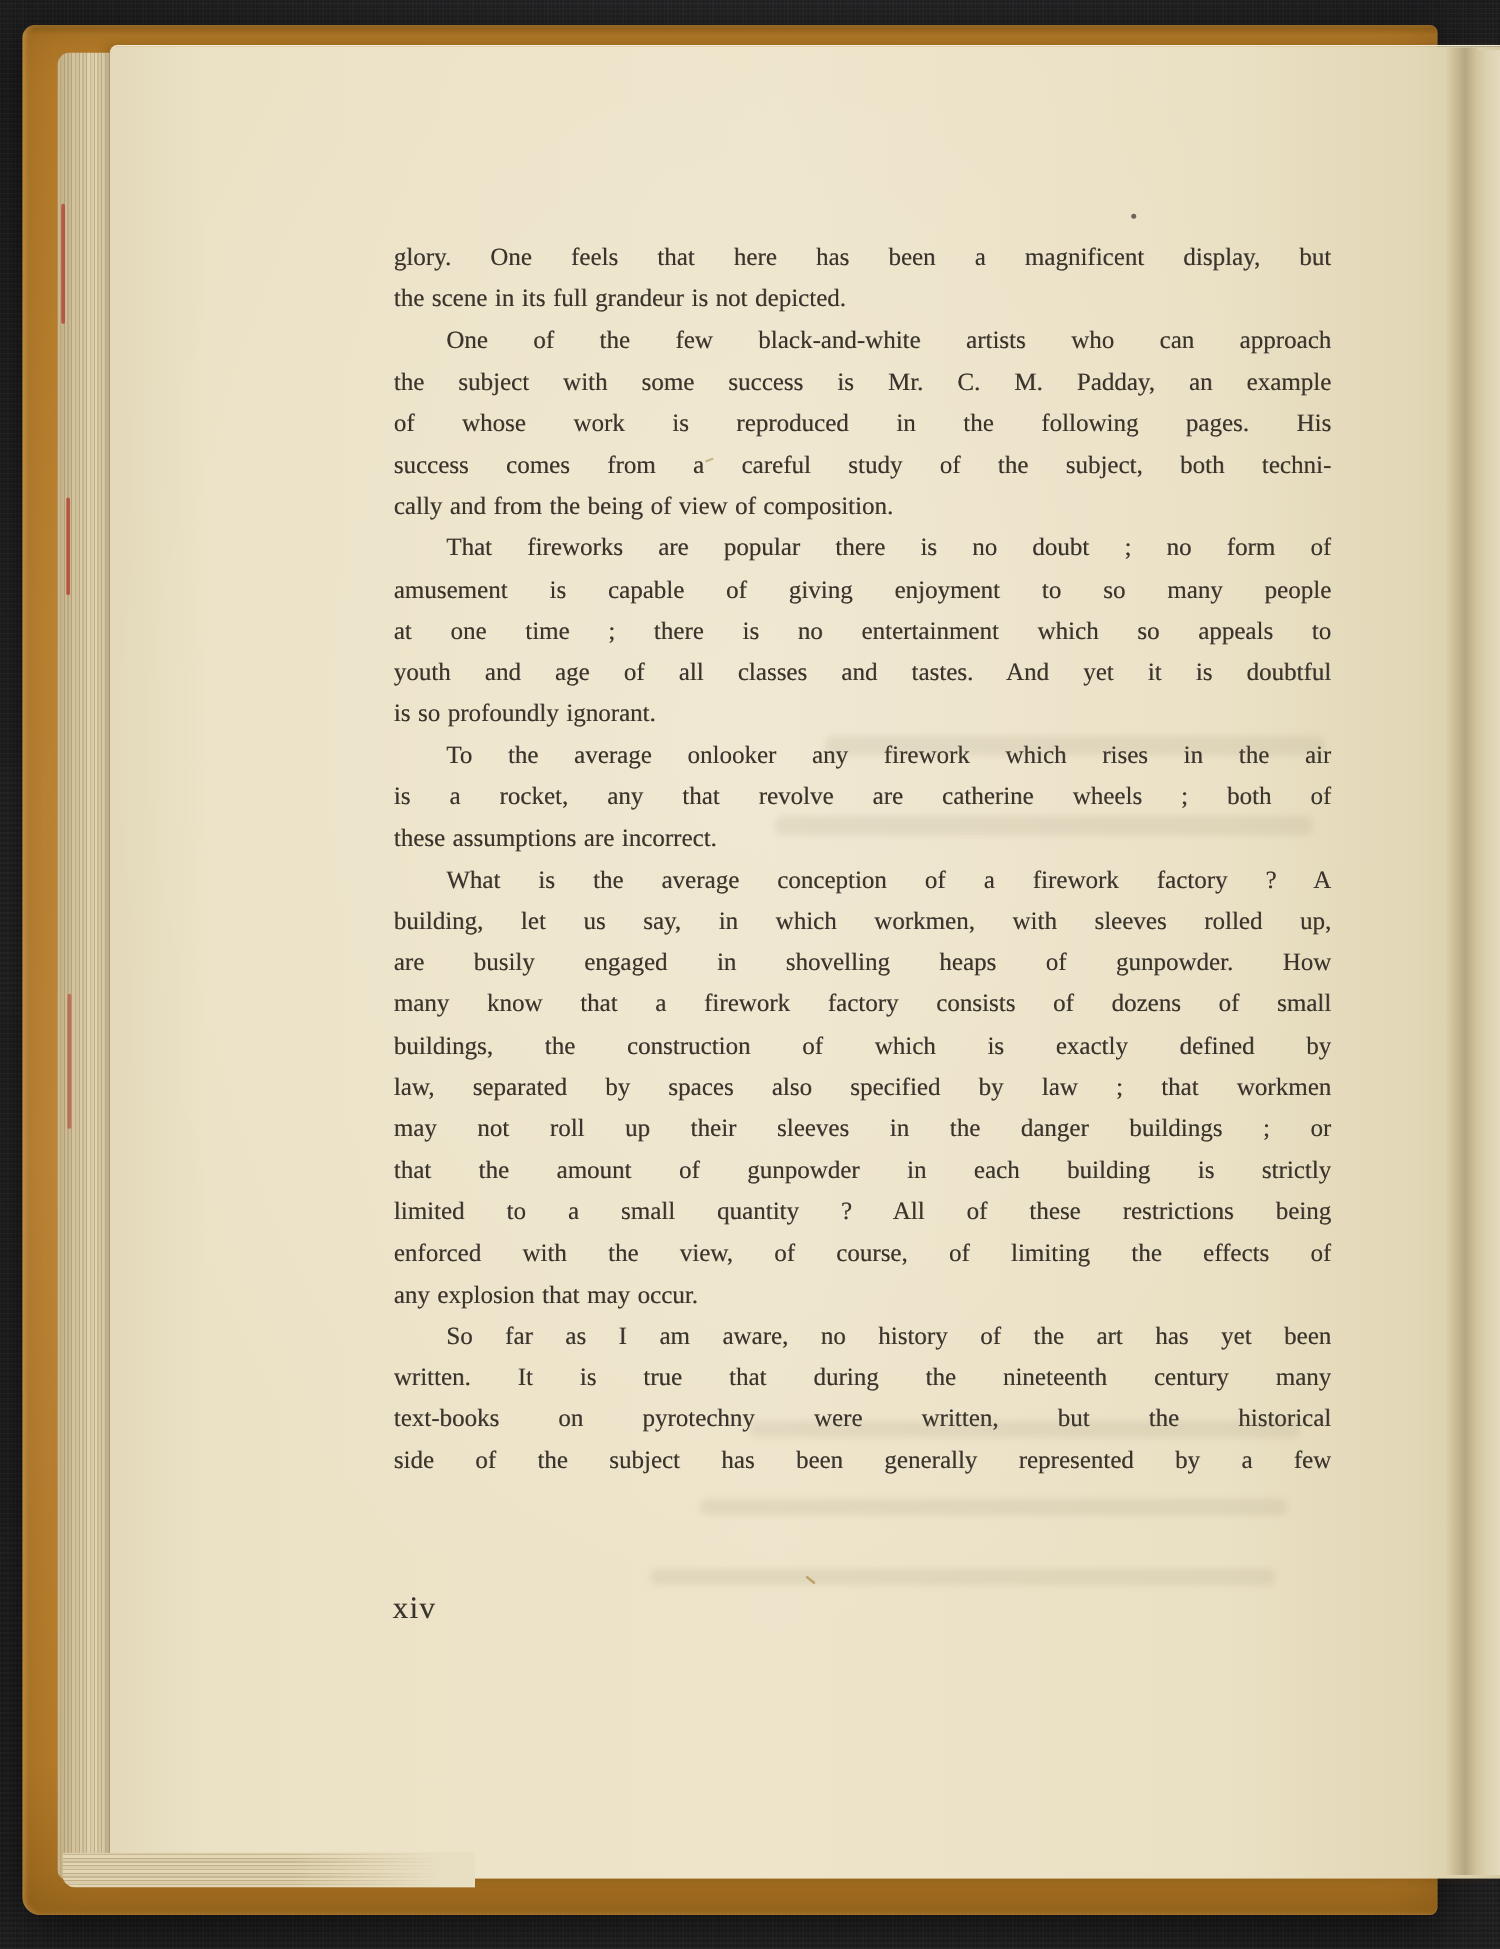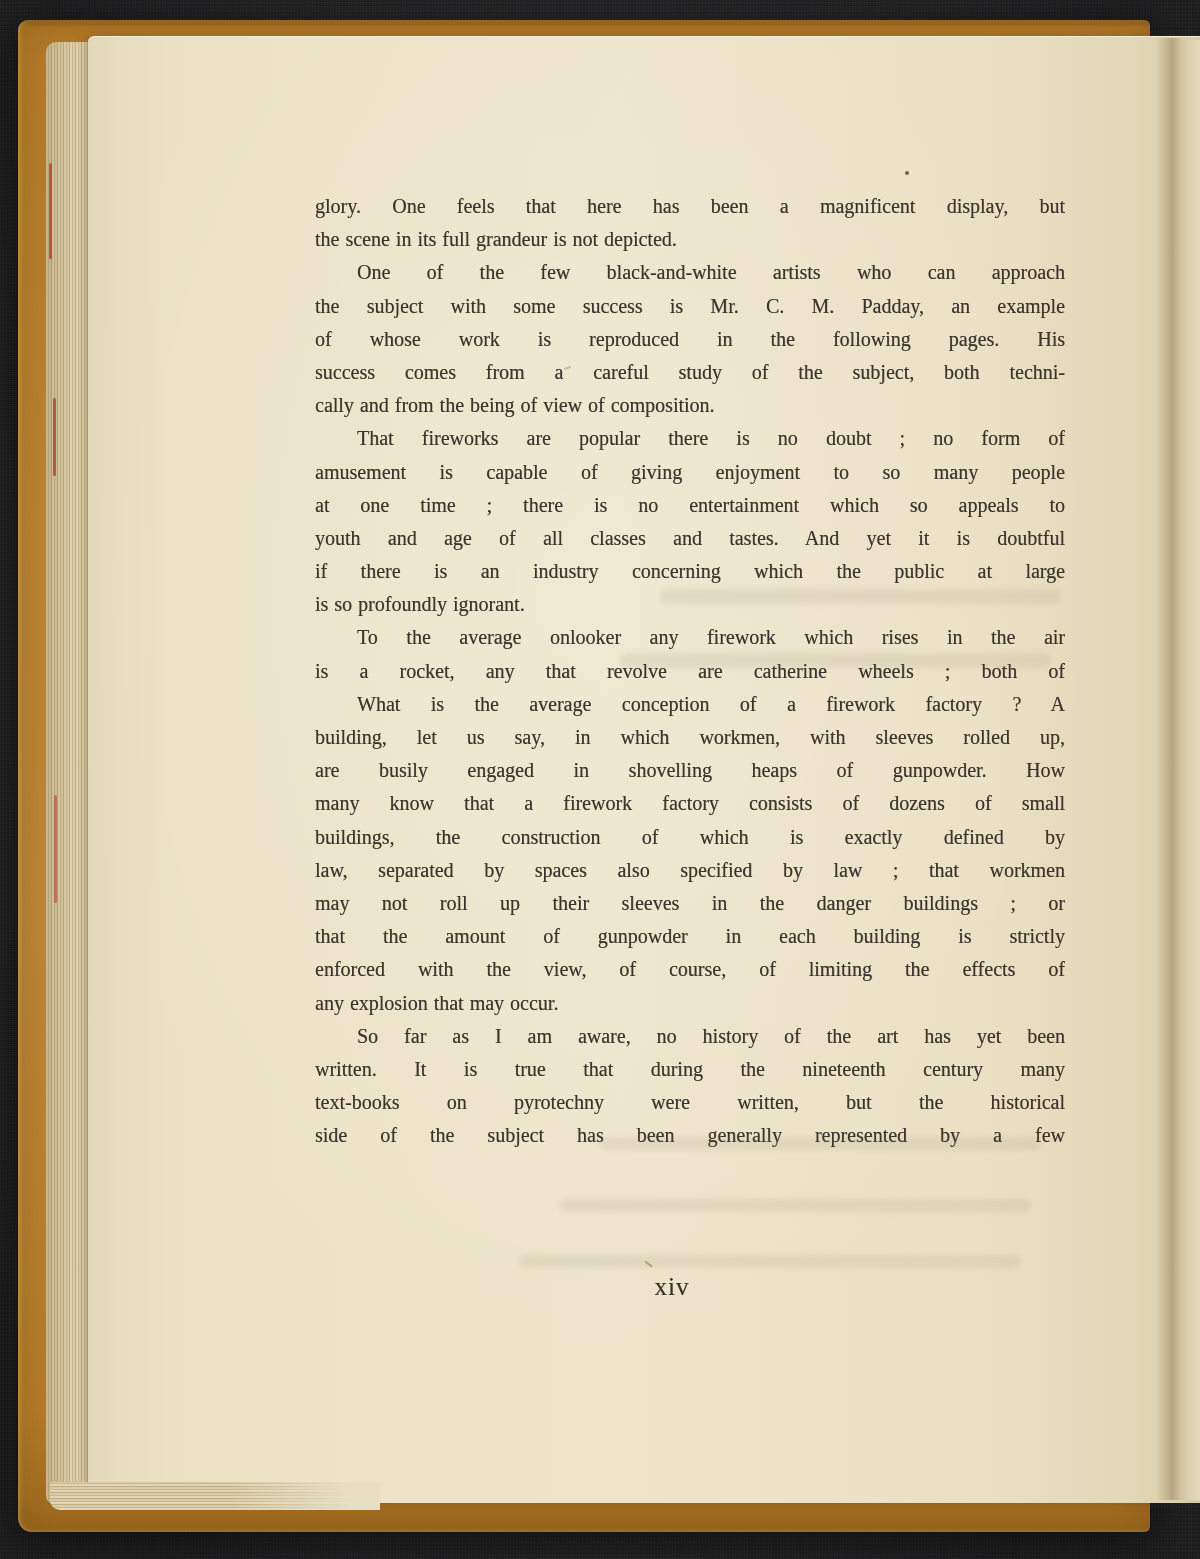--- a/index.html
+++ b/index.html
@@ -65,21 +65,21 @@
   }
   .text-block { position:absolute; left:227px; top:153px; width:750px; }
   .line {
     font-size:20px; line-height:33.2px; height:33.2px; overflow:hidden;
     color:#3a342c; text-align:justify; text-align-last:justify;
     text-shadow:0.3px 0 0.25px rgba(58,52,44,0.5); word-spacing:1px;
   }
   .line.last { text-align-last:left; }
   .line.indent { text-indent:42px; }
   .page-number {
-    position:absolute; left:209px; top:1236px; width:750px; text-align:center;
+    position:absolute; left:226px; top:1236px; width:750px; text-align:left;
     font-size:25px; letter-spacing:1px; color:#3a342c;
     text-shadow:0.3px 0 0.25px rgba(58,52,44,0.5);
   }
   .speck { position:absolute; border-radius:50%; }
   .speck.s1 { left:817px; top:134px; width:4px; height:4px; background:#4a4238; opacity:0.8; }
   .speck.s2 { left:556px; top:1226px; width:9px; height:2px; background:#b98e3f; opacity:0.7; transform:rotate(38deg); border-radius:2px; }
   .speck.s3 { left:476px; top:330px; width:7px; height:2px; background:#c8b98c; transform:rotate(-20deg); border-radius:2px; }
   .ghost { position:absolute; background:rgba(120,112,82,0.10); filter:blur(2.5px); border-radius:6px; }
   .ghost.g1 { left:572px; top:552px;  width:400px; height:15px; }
   .ghost.g2 { left:532px; top:616px;  width:430px; height:15px; }
@@ -110,36 +110,37 @@
           <div class="line">the subject with some success is Mr. C. M. Padday, an example</div>
           <div class="line">of whose work is reproduced in the following pages. His</div>
           <div class="line">success comes from a careful study of the subject, both techni-</div>
           <div class="line last">cally and from the being of view of composition.</div>
         </div>
         <div>
           <div class="line indent">That fireworks are popular there is no doubt ; no form of</div>
           <div class="line">amusement is capable of giving enjoyment to so many people</div>
           <div class="line">at one time ; there is no entertainment which so appeals to</div>
           <div class="line">youth and age of all classes and tastes. And yet it is doubtful</div>
-          <div class="line">if there is an industry concerning which the public at large</div>
           <div class="line last">is so profoundly ignorant.</div>
         </div>
         <div>
           <div class="line indent">To the average onlooker any firework which rises in the air</div>
           <div class="line">is a rocket, any that revolve are catherine wheels ; both of</div>
+          <div class="line last">these assumptions are incorrect.</div>
         </div>
         <div>
           <div class="line indent">What is the average conception of a firework factory ? A</div>
           <div class="line">building, let us say, in which workmen, with sleeves rolled up,</div>
           <div class="line">are busily engaged in shovelling heaps of gunpowder. How</div>
           <div class="line">many know that a firework factory consists of dozens of small</div>
           <div class="line">buildings, the construction of which is exactly defined by</div>
           <div class="line">law, separated by spaces also specified by law ; that workmen</div>
           <div class="line">may not roll up their sleeves in the danger buildings ; or</div>
           <div class="line">that the amount of gunpowder in each building is strictly</div>
+          <div class="line">limited to a small quantity ? All of these restrictions being</div>
           <div class="line">enforced with the view, of course, of limiting the effects of</div>
           <div class="line last">any explosion that may occur.</div>
         </div>
         <div>
           <div class="line indent">So far as I am aware, no history of the art has yet been</div>
           <div class="line">written. It is true that during the nineteenth century many</div>
           <div class="line">text-books on pyrotechny were written, but the historical</div>
           <div class="line">side of the subject has been generally represented by a few</div>
         </div>
       </div>

